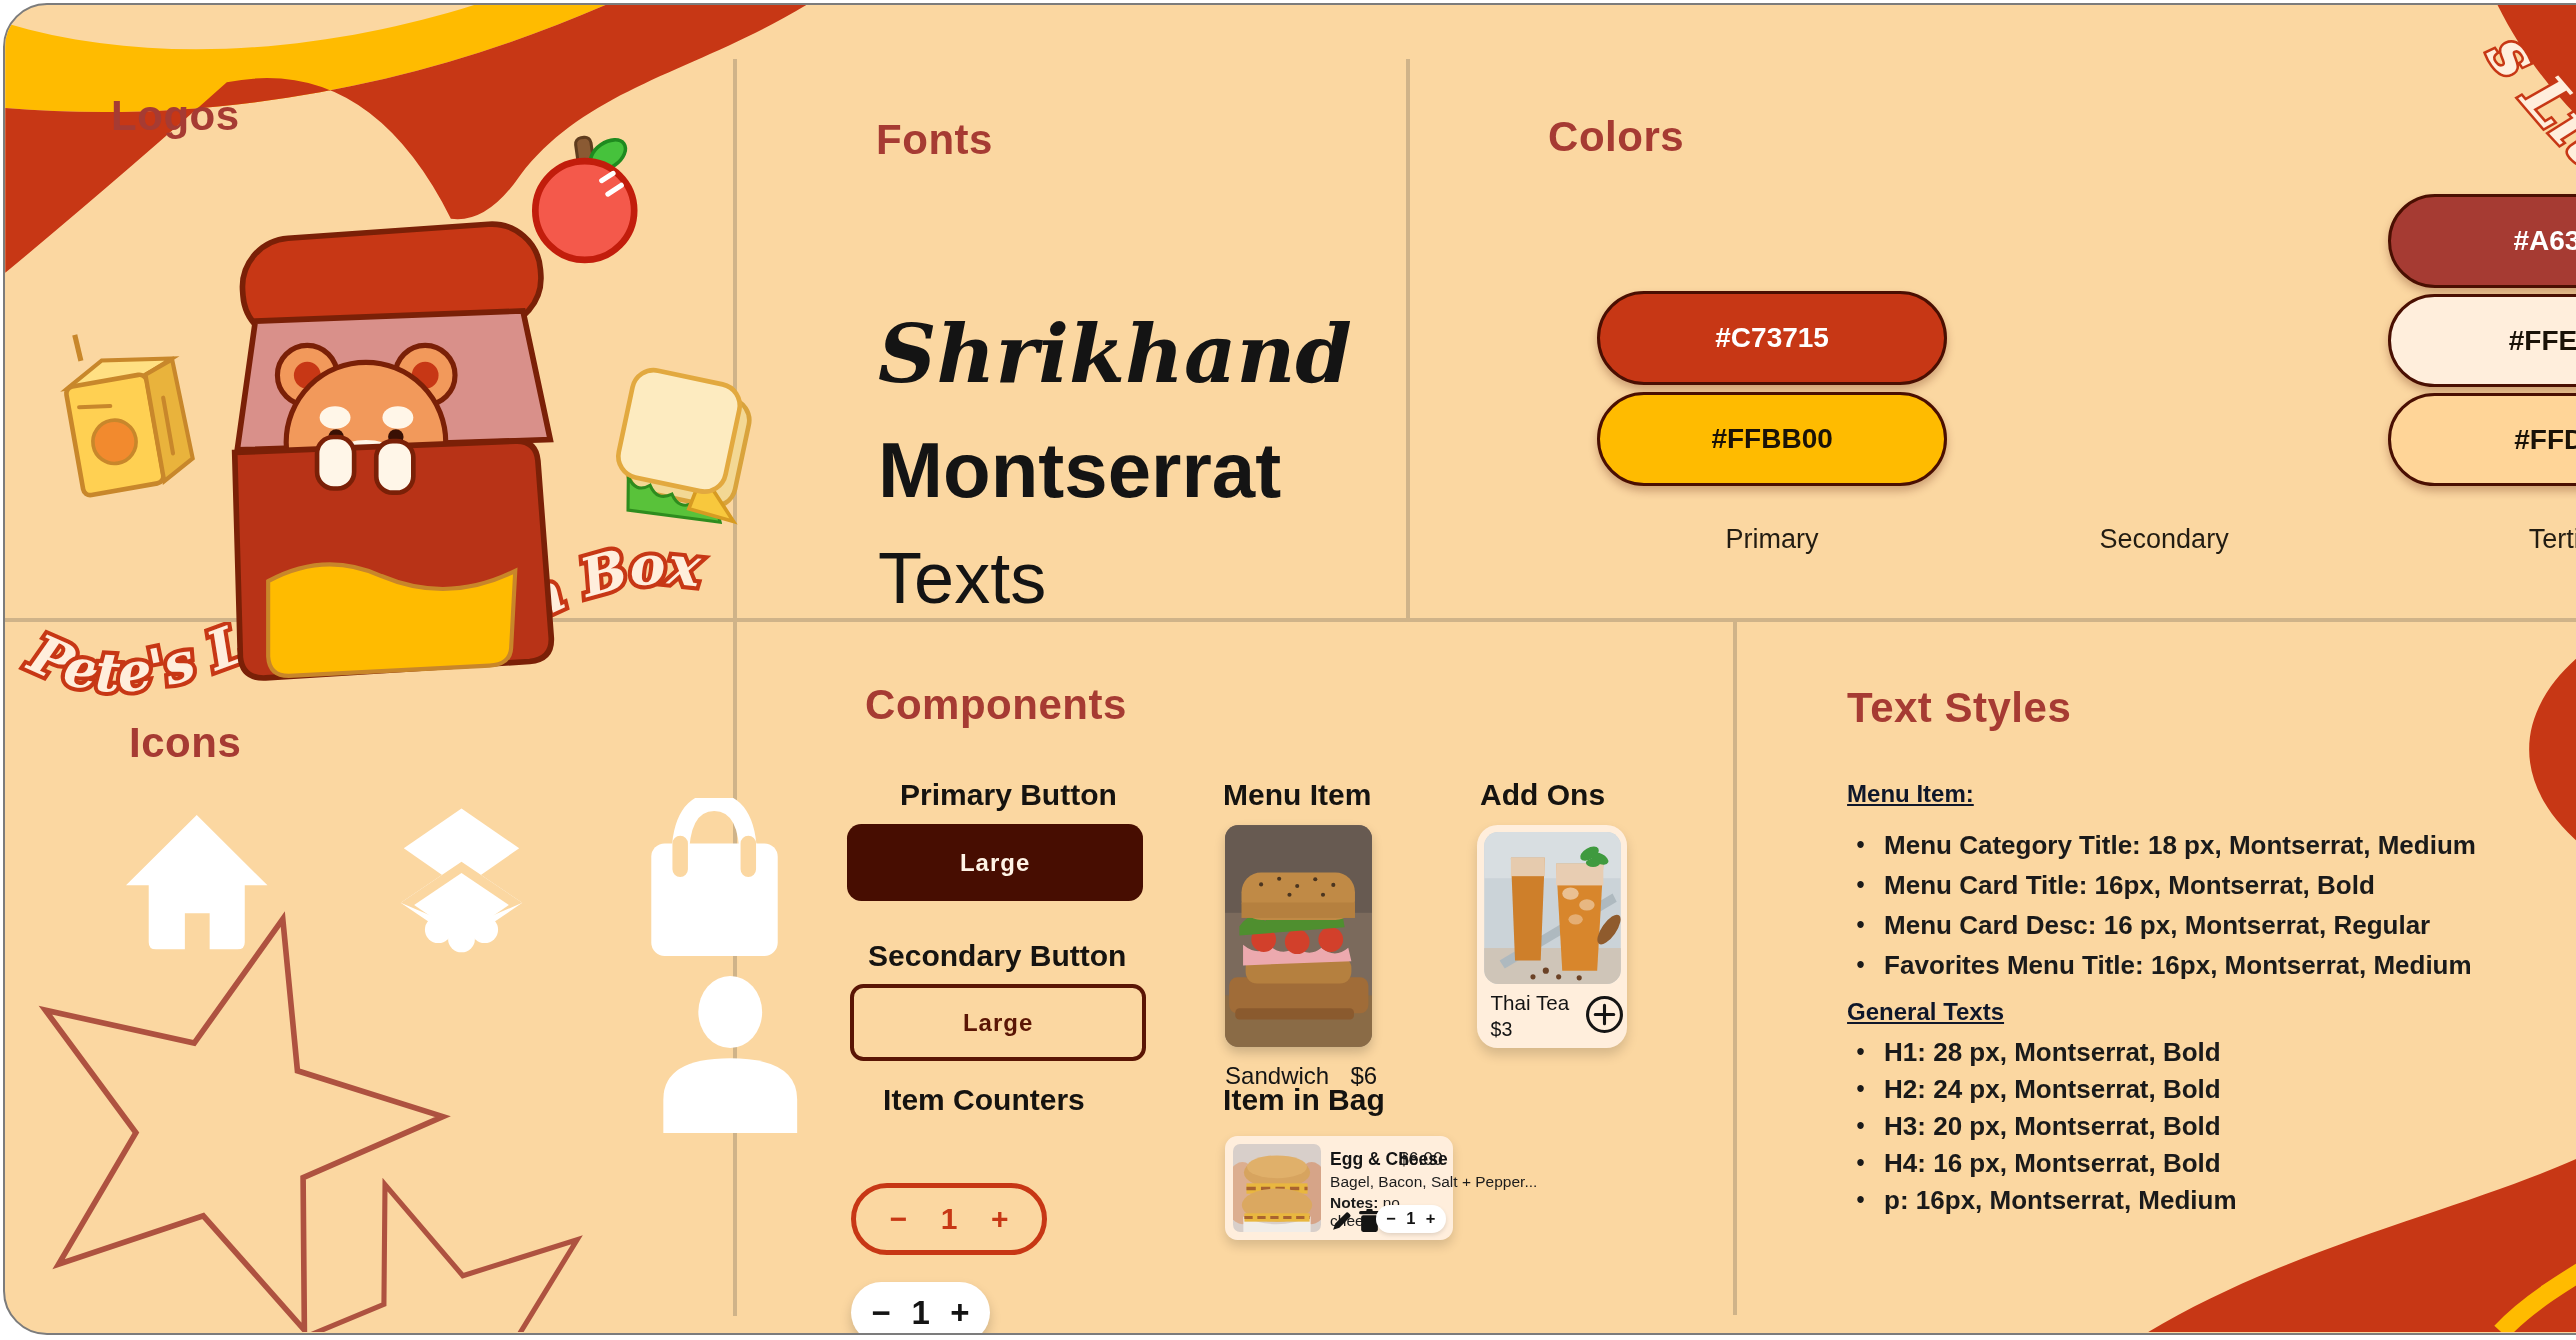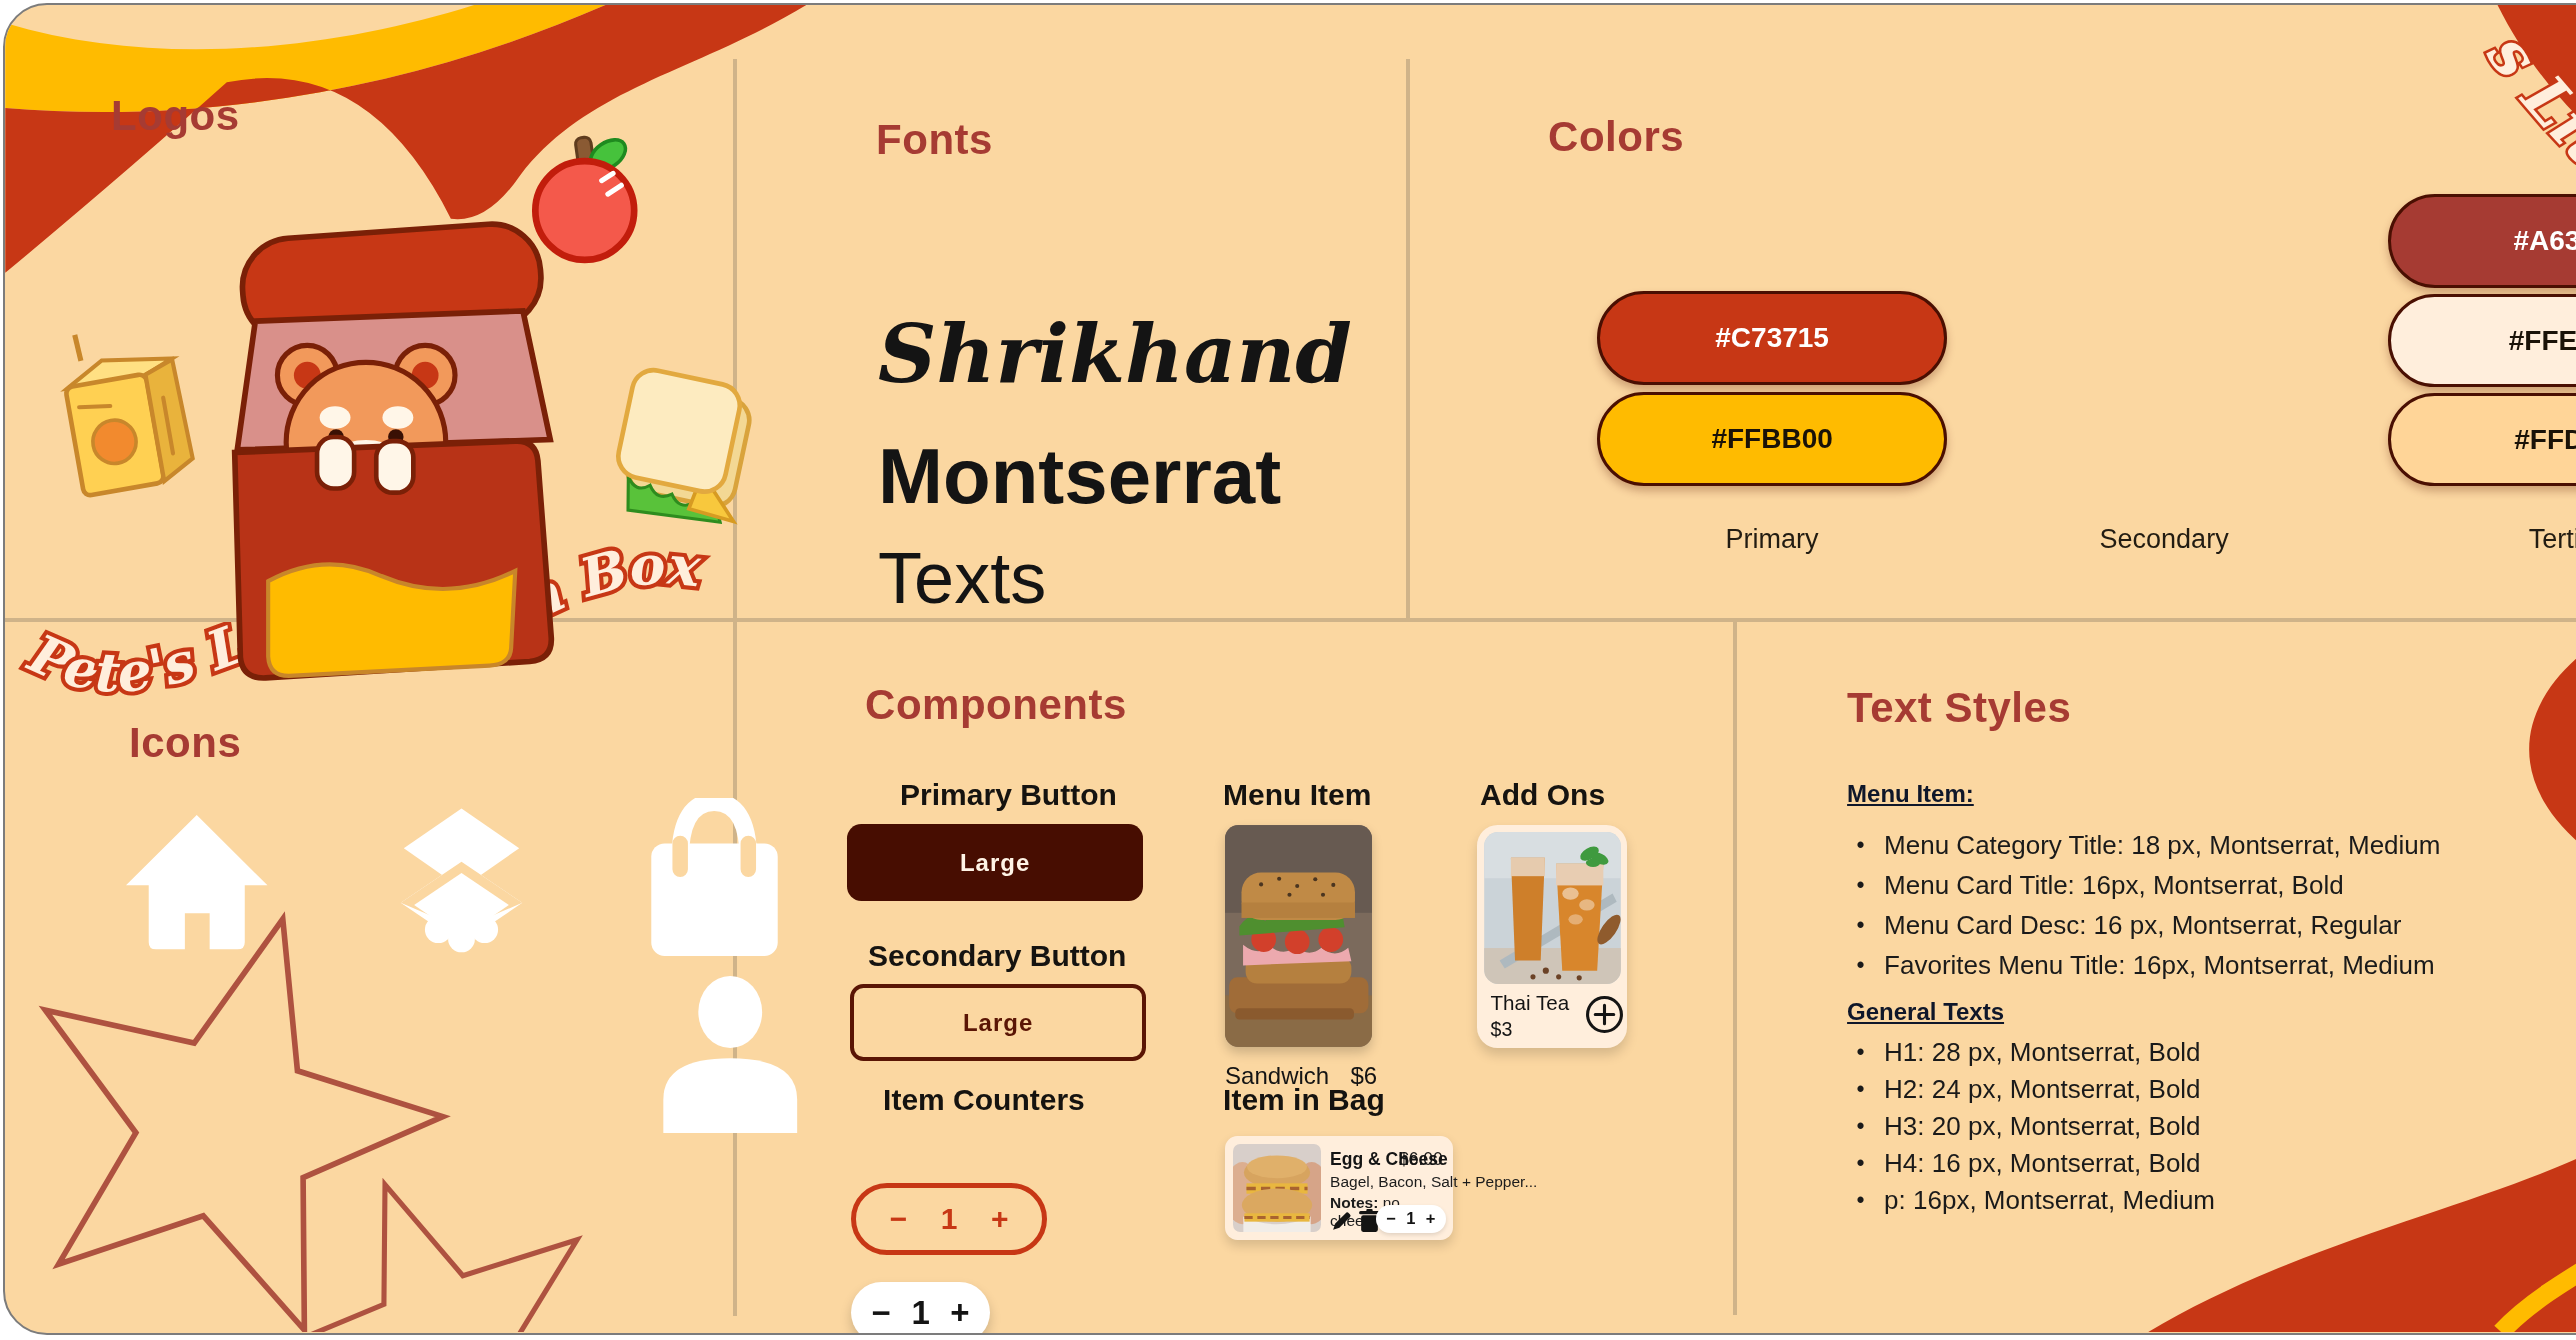--- a/index.html
+++ b/index.html
@@ -49,21 +49,21 @@
   .bag-price { position:absolute; right:10.3px; top:13.4px; font-size:17.5px; font-weight:500; color:#141414; }
   .bag-desc { position:absolute; left:105px; top:37px; font-size:15.5px; font-weight:400; color:#1c1c1c; width:116px; white-space:nowrap; }
   .bag-notes { position:absolute; left:105px; top:58px; font-size:15.5px; font-weight:400; color:#1c1c1c; }
   .bag-notes b { font-weight:800; }
   .bag-counter { position:absolute; right:7.2px; bottom:7.2px; width:70px; height:28px; background:#ffffff; border-radius:14.4px;
                  display:flex; align-items:center; justify-content:space-evenly; font-size:16.5px; font-weight:600; color:#141414;
                  box-shadow:0 2.1px 4.1px rgba(0,0,0,.12); }
   
   .ts-head { font-size:24px; font-weight:800; color:#0f172a;text-decoration:underline; }
   .ts-list { list-style:none; }
-  .ts-list li { position:relative; font-size:26px; font-weight:400; color:#1a1a1a; line-height:40px; padding-left:37px; white-space:nowrap; }
+  .ts-list li { position:relative; font-size:26px; font-weight:700; color:#1a1a1a; line-height:40px; padding-left:37px; white-space:nowrap; }
   .ts-list.tight li { line-height:37px; }
   .ts-list li::before { content:"•"; position:absolute; left:9.3px; font-size:23px; }
 </style>
 </head>
 <body>
 
 <div class="board">
 
   <svg class="deco-svg" viewBox="0 0 5611 2576">
 
@@ -150,21 +150,21 @@
 
       <path d="M120,700 Q230,640 340,690 Q470,745 600,680 L592,830 Q590,862 550,864 L160,884 Q122,884 120,846 Z" fill="#FFBB00" stroke="#C8862A" stroke-width="8"></path>
 
       <rect x="215" y="420" width="72" height="100" rx="32" fill="#FFF6E8" stroke="#7A2007" stroke-width="9"></rect>
       <rect x="330" y="428" width="72" height="100" rx="32" fill="#FFF6E8" stroke="#7A2007" stroke-width="9"></rect>
     </g>
   </svg>
 
   <div class="abs sec-title" style="left:871px; top:111px;">Fonts</div>
   <div class="abs font-shrikhand" style="left:873px; top:301px;">Shrikhand</div>
-  <div class="abs font-montserrat" style="left:873px; top:420px;margin-top:6px;">Montserrat</div>
+  <div class="abs font-montserrat" style="left:873px; top:420px;">Montserrat</div>
   <div class="abs font-inter" style="left:873px; top:532px;">Texts</div>
 
   <div class="abs sec-title" style="left:1543px; top:108px;">Colors</div>
 
   <div class="swatch light-text" style="left: 1592px; top: 286px; width: 350px; height: 94px; background-color: rgb(199, 55, 21);">#C73715</div>
   <div class="swatch dark-text" style="left: 1592px; top: 387px; width: 350px; height: 94px; background-color: rgb(255, 187, 0);">#FFBB00</div>
   <div class="swatch light-text" style="left: 2383px; top: 189px; width: 369px; height: 94px; background-color: rgb(166, 59, 51);">#A63B33</div>
   <div class="swatch dark-text" style="left: 2383px; top: 289px; width: 369px; height: 93px; background-color: rgb(255, 238, 220);">#FFEEDC</div>
   <div class="swatch dark-text" style="left: 2383px; top: 388px; width: 369px; height: 93px; background-color: rgb(255, 213, 152);">#FFD598</div>
 

